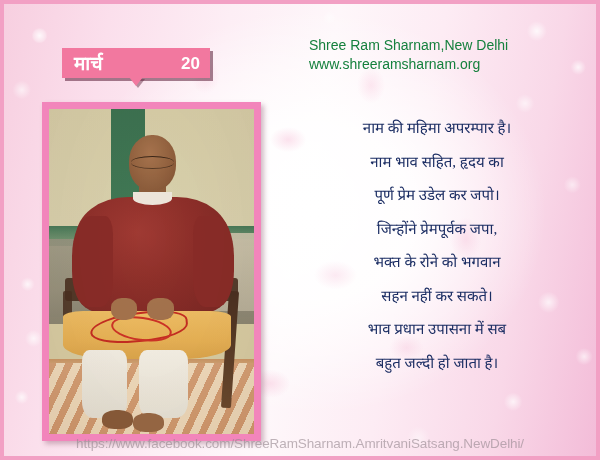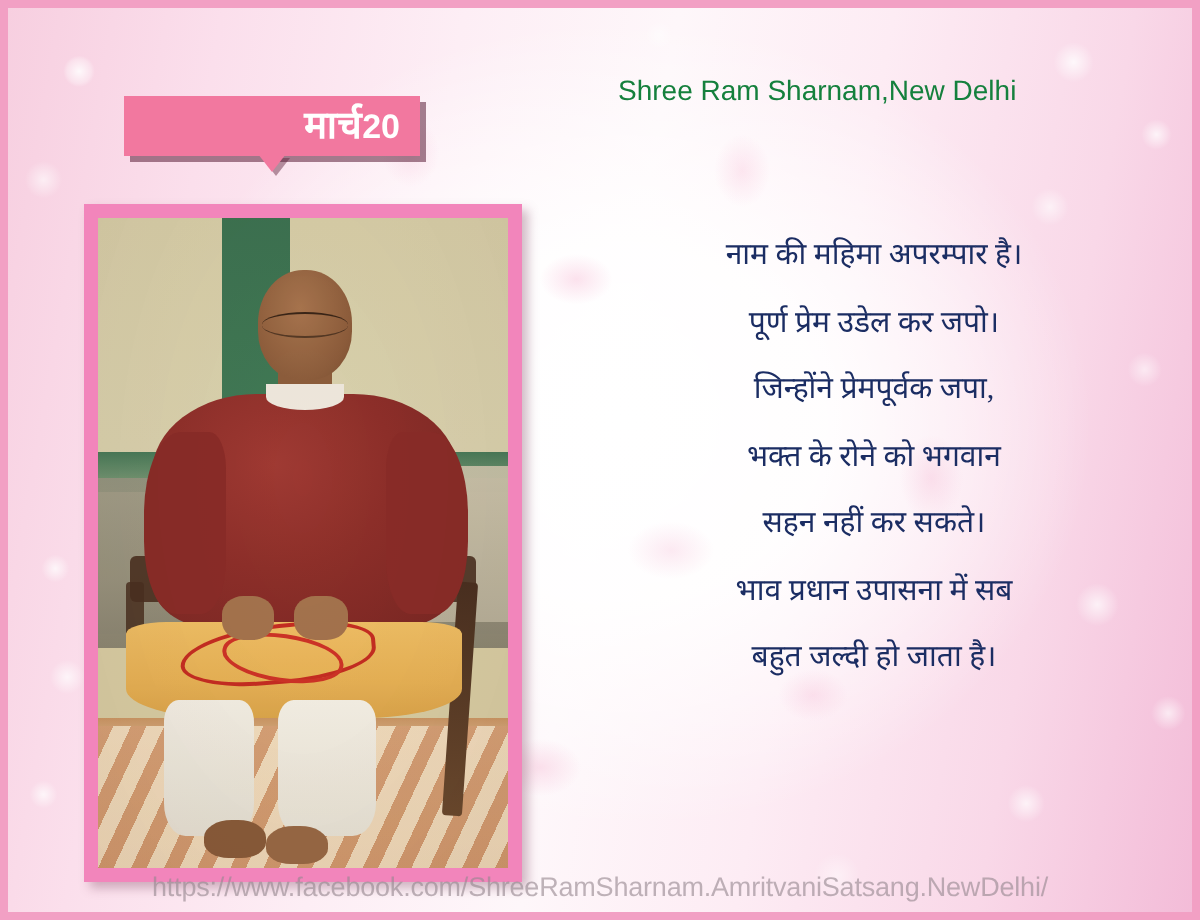--- a/index.html
+++ b/index.html
@@ -66,21 +66,21 @@
   #date-banner {
     position: absolute;
     left: 58px;
     top: 44px;
     width: 148px;
     height: 30px;
     background: #f2789f;
     box-shadow: 3px 3px 0 rgba(90,30,55,0.55);
     display: flex;
     align-items: center;
-    justify-content: flex-end;
+    justify-content: space-between;
     padding: 0 10px 0 12px;
     box-sizing: border-box;
     z-index: 5;
   }
   #date-banner .notch {
     position: absolute;
     left: 50%;
     bottom: -8px;
     margin-left: -7px;
     width: 0;
@@ -357,20 +357,21 @@
   <div class="bg-petals"></div>
 
   <div id="date-banner">
     <span class="month-label">मार्च</span>
     <span class="day-label">20</span>
     <span class="notch"></span>
   </div>
 
   <div id="org-header">
     <div>Shree Ram Sharnam,New Delhi</div>
+    <div>www.shreeramsharnam.org</div>
   </div>
 
   <div id="photo-frame">
     <div id="photo">
       <div class="ph-wall"></div>
       <div class="ph-wall-green"></div>
       <div class="ph-wall-green2"></div>
       <div class="ph-wall-stone"></div>
       <div class="ph-wall-light"></div>
       <div class="ph-rug-border"></div>
@@ -393,20 +394,21 @@
       <div class="ph-leg-l"></div>
       <div class="ph-leg-r"></div>
       <div class="ph-foot-l"></div>
       <div class="ph-foot-r"></div>
       <div class="ph-grain"></div>
     </div>
   </div>
 
   <div id="verse">
     <div class="vline">नाम की महिमा अपरम्पार है।</div>
+    <div class="vline">नाम भाव सहित, हृदय का</div>
     <div class="vline">पूर्ण प्रेम उडेल कर जपो।</div>
     <div class="vline">जिन्होंने प्रेमपूर्वक जपा,</div>
     <div class="vline">भक्त के रोने को भगवान</div>
     <div class="vline">सहन नहीं कर सकते।</div>
     <div class="vline">भाव प्रधान उपासना में सब</div>
     <div class="vline">बहुत जल्दी हो जाता है।</div>
   </div>
 
   <div id="footer-url">https://www.facebook.com/ShreeRamSharnam.AmritvaniSatsang.NewDelhi/</div>
 

